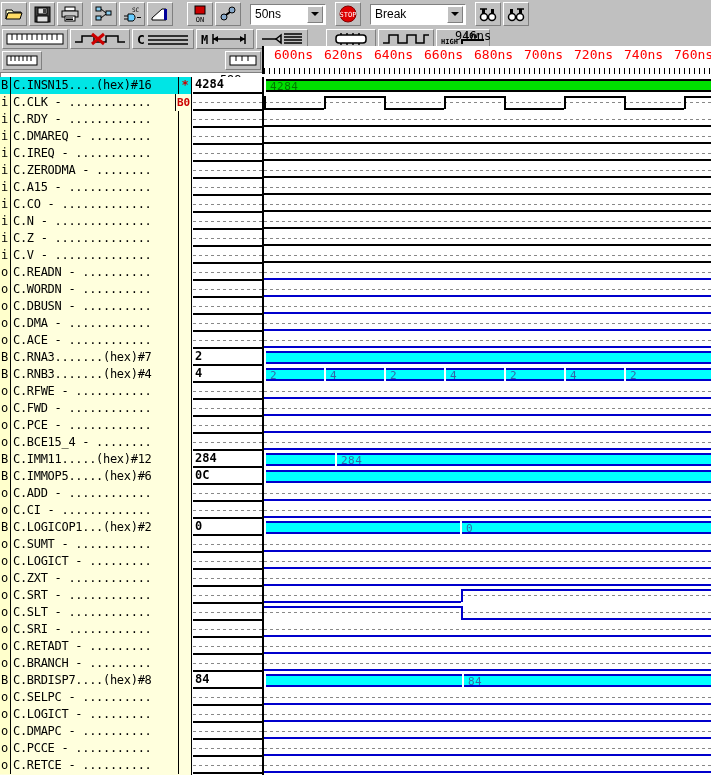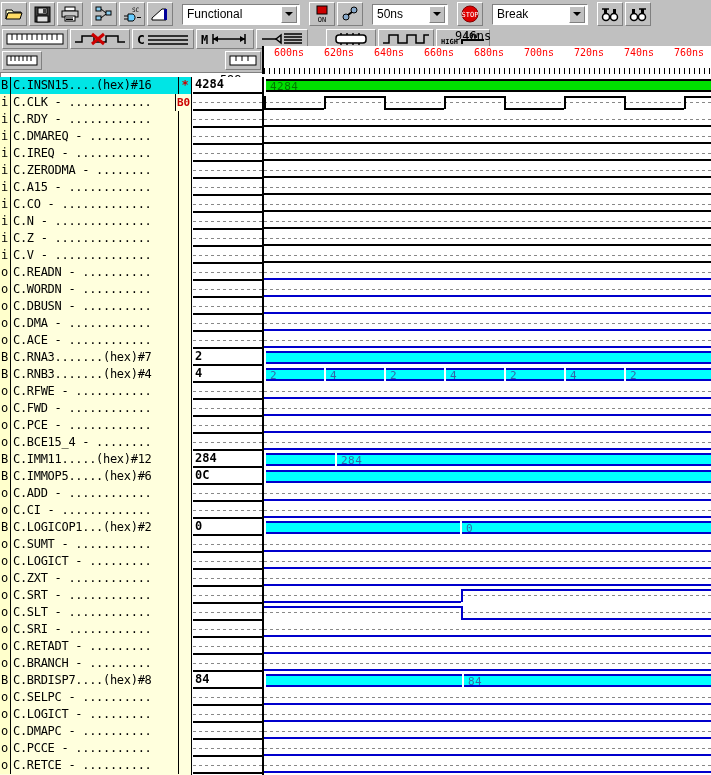--- a/index.html
+++ b/index.html
@@ -90,21 +90,21 @@
   #ruler {
     position: absolute; left: 262px; top: 46px; width: 449px; height: 28px;
     background: #ffffff; overflow: hidden;
     border-left: 2px solid #000;
   }
   #rulerlabels {
     position: absolute; left: 0; top: 0; width: 449px; height: 15px;
   }
   .rlabel {
     position: absolute; top: 1px;
-    font-family: "DejaVu Sans Mono", monospace; font-size: 10px;
+    font-family: "DejaVu Sans Mono", monospace; font-size: 13px;
     color: #ff0000; white-space: nowrap;
   }
   #ticks { position: absolute; left: 0; top: 15px; width: 449px; height: 13px; }
   .tick { position: absolute; bottom: 0; width: 1px; background: #000; }
 
   
   #row4 {
     position: absolute; left: 0; top: 72px; width: 262px; height: 16px;
     background: #ffffff;
     border-top: 1px solid #808080; border-left: 1px solid #808080;
@@ -238,26 +238,20 @@
       <line x1="14" y1="11.5" x2="18" y2="11.5" stroke="#000"></line>
     </svg>
   </div>
   <div class="tbtn">
     <svg width="18" height="15" viewBox="0 0 18 15">
       <path d="M1 11 L11 2 L15 2 L15 13 L1 13z" fill="#fff" stroke="#000"></path>
       <rect x="13" y="2" width="3" height="11" fill="#000099"></rect>
     </svg>
   </div>
   <div class="tsep"></div>
-  <div class="combo" style="width:118px;">
-    <span class="cbtxt">Functional</span>
-    <span class="cbarrow">
-        <i class="arrowdn"></i>
-      </span>
-  </div>
   <div class="tsep"></div>
   <div class="tbtn">
     <svg width="18" height="18" viewBox="0 0 18 18">
       <rect x="4" y="1" width="10" height="8" fill="#cc0000" stroke="#000"></rect>
       <text x="9" y="17" font-size="7" font-family="monospace" fill="#000" text-anchor="middle">ON</text>
     </svg>
   </div>
   <div class="tbtn">
     <svg width="18" height="16" viewBox="0 0 18 16">
       <circle cx="13" cy="4" r="3" fill="#88aacc" stroke="#000"></circle>

